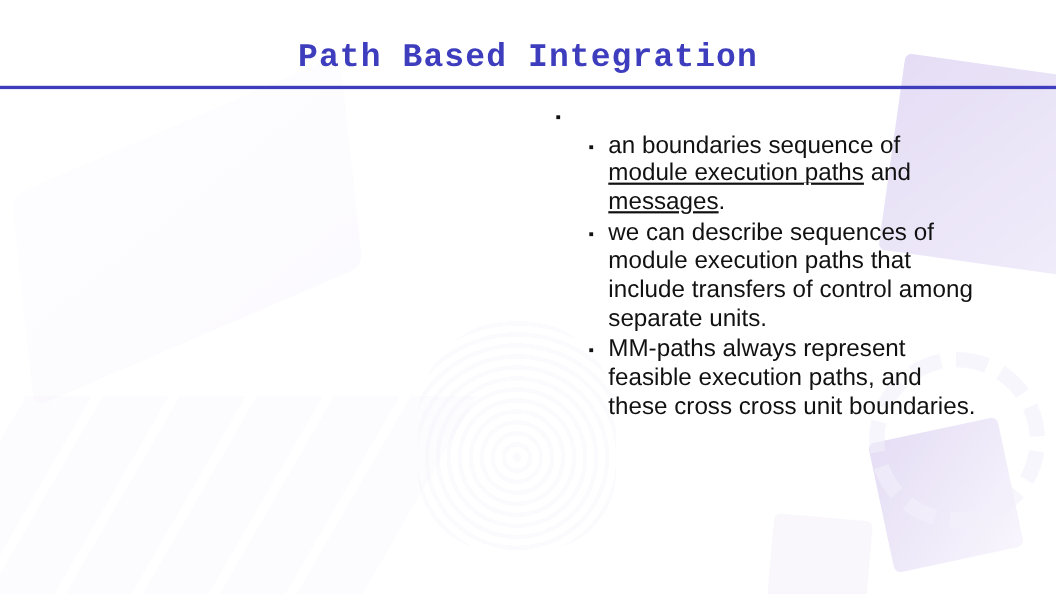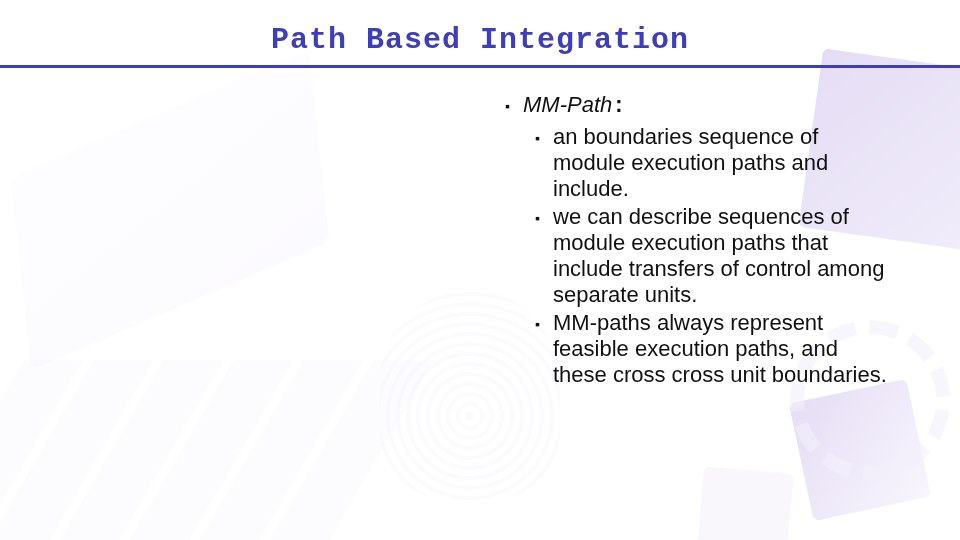--- a/index.html
+++ b/index.html
@@ -37,21 +37,21 @@
   .bg .shelf {
     position: absolute; left: -40px; bottom: -40px; width: 420px; height: 220px;
     transform: skewX(-30deg);
     background: repeating-linear-gradient( to right, rgba(170,150,220,0.25) 0 60px, rgba(255,255,255,0) 60px 70px);
     opacity: 0.45;
   }
 
   .title {
     position: relative; z-index: 2;
     text-align: center;
-    padding-top: 23px;
+    padding-top: 36px;
     font-family: "Courier New", Courier, monospace;
     font-weight: bold;
     font-size: 30px;
     color: #3d3dbd;
     letter-spacing: 1px;
   }
   .rule {
     position: relative; z-index: 2;
     margin-top: 8px;
     height: 3px;
@@ -68,21 +68,21 @@
   }
   .lvl1 { display: flex; margin-bottom: 4px; }
   .lvl1 .b { flex: 0 0 auto; width: 18px; font-size: 14px; padding-top: 6px; }
   .lvl1 .t { font-family: "Courier New", Courier, monospace; font-weight: bold; }
   .lvl1 .t .it { font-style: italic; font-family: Verdana, Geneva, sans-serif; font-weight: normal; }
 
   .sublist { margin-left: 30px; }
   .lvl2 { display: flex; margin-bottom: 2px; }
   .lvl2 .b { flex: 0 0 auto; width: 18px; font-size: 14px; padding-top: 6px; }
   .lvl2 .t { font-size: 22px; }
-  .u { }
+  .u { text-decoration: underline; }
 </style>
 </head>
 <body>
 
 <div class="slide">
 
   <div class="bg">
     <div class="laptop"></div>
     <div class="shelf"></div>
     <div class="finger"></div>
@@ -91,31 +91,28 @@
     <div class="sq sq3"></div>
     <div class="gear"></div>
   </div>
 
   <div class="title">Path Based Integration</div>
   <div class="rule"></div>
 
   <div class="content">
     <div class="lvl1">
       <span class="b">▪</span>
-      <span class="t">
-        <span class="it">MM-Path</span><span>:</span>
-      </span>
     </div>
 
     <div class="sublist">
 
       <div class="lvl2">
         <span class="b">▪</span>
         <span class="t">
-          <span>an boundaries sequence of </span><span class="u">module execution paths</span><span> and </span><span class="u">include</span><span>.</span>
+          <span>an boundaries sequence of </span><span class="u">module execution paths</span><span> and </span><span class="u">messages</span><span>.</span>
         </span>
       </div>
 
       <div class="lvl2">
         <span class="b">▪</span>
         <span class="t">we can describe sequences of module execution paths that include transfers of control among separate units.</span>
       </div>
 
       <div class="lvl2">
         <span class="b">▪</span>

